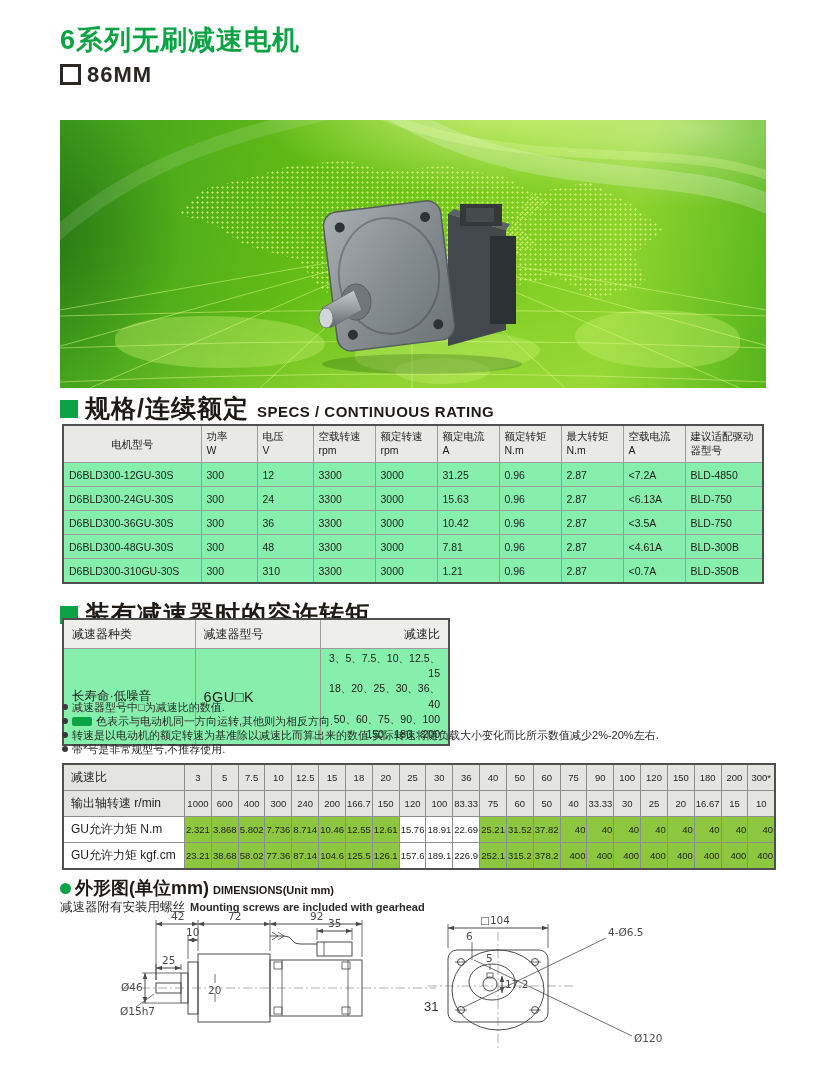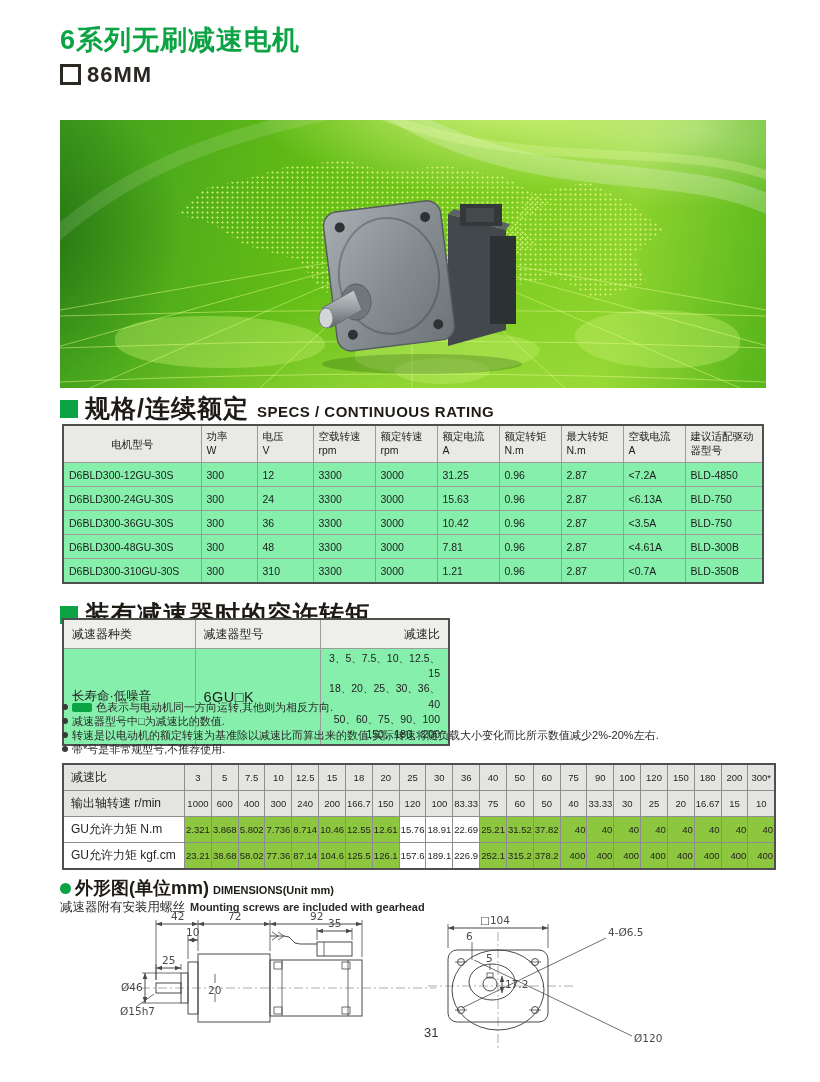--- a/index.html
+++ b/index.html
@@ -86,21 +86,21 @@
   .dim-note .en{font-size:11px;font-weight:700;margin-left:5px;}
 
   .drawing{position:absolute;}
   .drawing text{font-family:"DejaVu Sans","Liberation Sans",sans-serif;font-size:10.5px;fill:#4a4a4a;}
   .dl{stroke:#4a4a4a;stroke-width:1;fill:none;}
   .thin{stroke:#4a4a4a;stroke-width:.8;fill:none;}
   .cl{stroke:#999;stroke-width:.8;fill:none;stroke-dasharray:9 3 2 3;}
 
   .caption{position:absolute;left:175px;top:1036px;width:260px;text-align:center;
     font-family:"Liberation Serif","DejaVu Serif",serif;font-size:15.5px;color:#222;letter-spacing:1px;}
-  .pagenum{position:absolute;left:424px;top:1025px;font-size:13px;color:#333;}
+  .pagenum{position:absolute;left:424px;top:999px;font-size:13px;color:#333;}
 </style>
 </head>
 <body>
 
 <div id="page">
 
   <div class="hdr">
     <div class="series-title">6系列无刷减速电机</div>
     <div class="frame">
       <span class="osq"></span>
@@ -321,26 +321,26 @@
         <div>50、60、75、90、100</div>
         <div>150、180、200</div>
       </td>
     </tr>
   </tbody>
     </table>
 
   <div class="notes">
     <div class="row">
         <span class="dot"></span>
-        <span class="swatch"></span>
-        <span>色表示与电动机同一方向运转,其他则为相反方向.</span>
+        <span>减速器型号中□为减速比的数值.</span>
       </div>
     <div class="row">
         <span class="dot"></span>
-        <span>减速器型号中□为减速比的数值.</span>
+        <span class="swatch"></span>
+        <span>色表示与电动机同一方向运转,其他则为相反方向.</span>
       </div>
     <div class="row">
         <span class="dot"></span>
         <span>转速是以电动机的额定转速为基准除以减速比而算出来的数值.实际转速将随负载大小变化而比所示数值减少2%-20%左右.</span>
       </div>
     <div class="row">
         <span class="dot"></span>
         <span>带*号是非常规型号,不推荐使用.</span>
       </div>
   </div>

